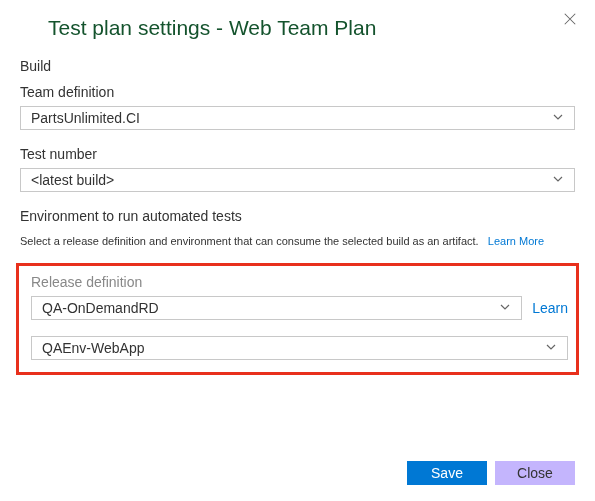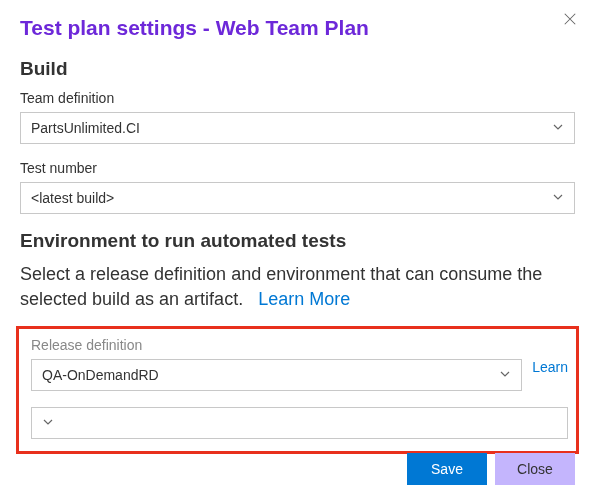--- a/index.html
+++ b/index.html
@@ -27,27 +27,28 @@
       width: 18px;
       height: 18px;
       cursor: pointer;
       color: #666;
       font-size: 16px;
       line-height: 1;
       text-align: center;
     }
     .title {
       font-size: 21px;
-      font-weight: 700;
-      color: #6d28d9;
+      font-weight: 400;
+      color: #14532d;
       margin-bottom: 18px;
+      margin-left: 28px;
     }
     .section-heading {
-      font-size: 19px;
-      font-weight: 700;
+      font-size: 14px;
+      font-weight: 400;
       color: #333;
       margin-bottom: 10px;
     }
     .field-label {
       font-size: 14px;
       color: #333;
       margin-bottom: 6px;
     }
     .field-label.muted {
       color: #888;
@@ -56,60 +57,60 @@
       display: flex;
       align-items: center;
       justify-content: space-between;
       border: 1px solid #c8c8c8;
       background: #fff;
       padding: 6px 10px;
       font-size: 14px;
       color: #333;
       cursor: pointer;
       margin-bottom: 16px;
-      height: 32px;
+      height: 24px;
     }
     .dropdown .chevron {
       color: #666;
     }
     .description {
-      font-size: 18px;
+      font-size: 11px;
       color: #333;
       line-height: 1.4;
       margin-bottom: 14px;
     }
     .link {
       color: #0078d4;
       cursor: pointer;
     }
     .highlight-box {
       border: 3px solid #e8301c;
       padding: 8px 8px 6px 12px;
       margin: 0 -4px 0 -4px;
     }
     .row-with-link {
       display: flex;
-      align-items: flex-start;
+      align-items: center;
       gap: 10px;
       margin-bottom: 16px;
     }
     .row-with-link .dropdown {
       flex: 1;
       margin-bottom: 0;
     }
     .footer {
       position: absolute;
       bottom: 16px;
       right: 20px;
       display: flex;
       gap: 8px;
     }
     .btn {
       min-width: 80px;
-      height: 32px;
+      height: 24px;
       padding: 0 12px;
       font-size: 14px;
       border: none;
       cursor: pointer;
       text-align: center;
     }
     .btn-primary {
       background: #0078d4;
       color: #fff;
     }
@@ -171,20 +172,21 @@
         <span class="chevron">
           <svg class="chev" viewBox="0 0 12 12">
               <path d="M2 4 L6 8 L10 4" stroke="#666" stroke-width="1.2" fill="none"></path>
             </svg>
         </span>
       </div>
       <span class="link">Learn</span>
     </div>
 
     <div class="dropdown" style="margin-bottom:6px;">
+      <span>QAEnv-WebApp</span>
       <span class="chevron">
         <svg class="chev" viewBox="0 0 12 12">
             <path d="M2 4 L6 8 L10 4" stroke="#666" stroke-width="1.2" fill="none"></path>
           </svg>
       </span>
     </div>
   </div>
 
 </div>
 

